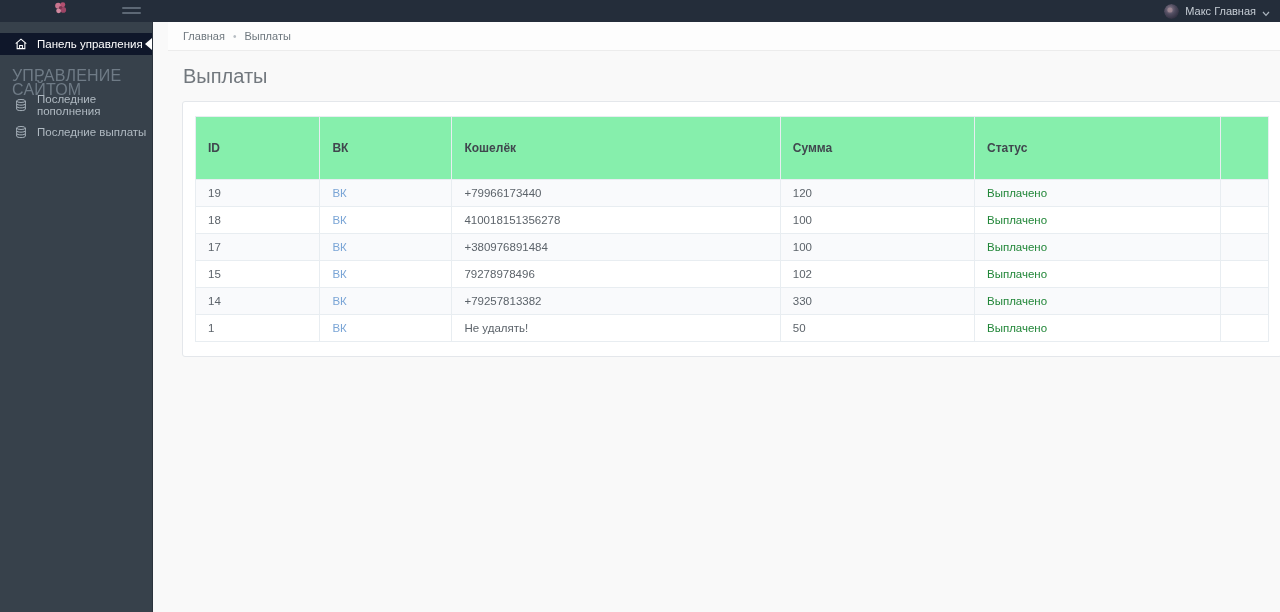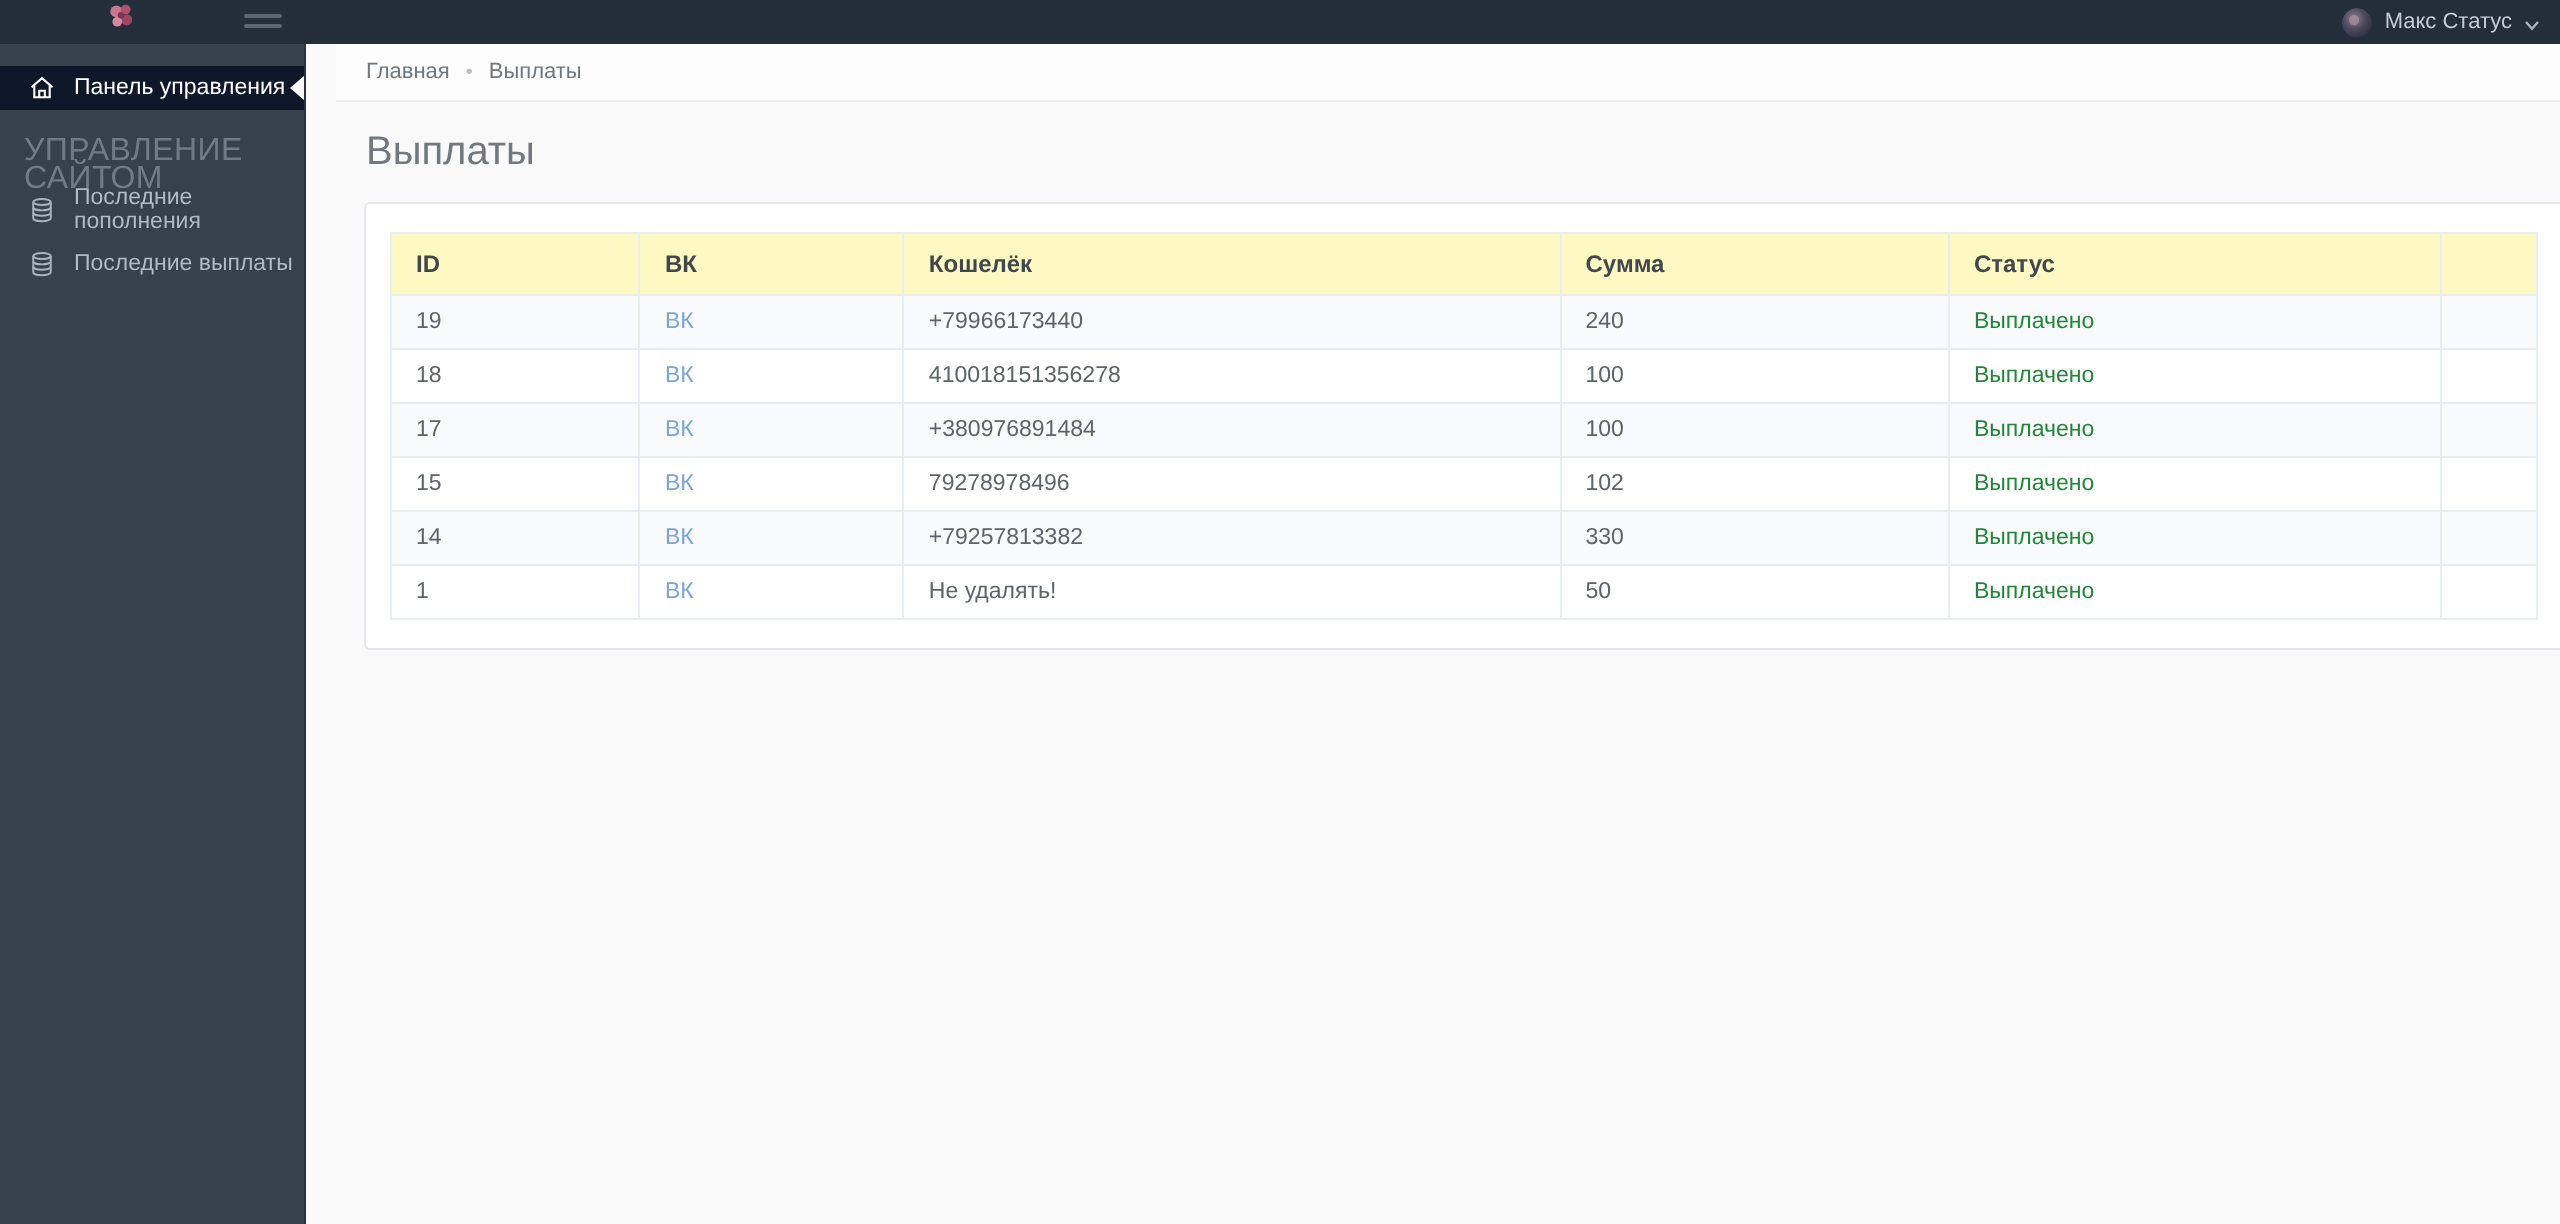--- a/index.html
+++ b/index.html
@@ -29,21 +29,21 @@
   
   .content { position:absolute; top:22px; left:168px; width:1126px; height:576px; background:#f9f9f9; }
   .breadcrumb-bar { height:29px; background:#fdfdfd; border-bottom:1px solid #ececec; display:flex; align-items:center; padding-left:15px; gap:8px; }
   .crumb { font-size:11px; color:#6e777e; text-decoration:none; }
   .crumb-sep { font-size:10px; color:#b7bdc3; }
   .page-title { margin:13px 0 0 15px; font-size:20px; font-weight:400; color:#72787e; height:24px; line-height:24px; }
 
   .panel { margin:13px 12px 0 14px; background:#ffffff; border:1px solid #e4e7eb; border-radius:3px; padding:14px 12px 14px 12px; }
   table { width:100%; border-collapse:collapse; table-layout:fixed; }
   th, td { border:1px solid #e8edf1; text-align:left; overflow:hidden; white-space:nowrap; }
-  th { padding:8px 12px; font-size:12px; font-weight:700; color:#40474e; background:#fef9c3; }
+  th { padding:24px 12px; font-size:12px; font-weight:700; color:#40474e; background:#86efac; }
   td { padding:7px 12px; font-size:11.5px; color:#5c636a; }
   tbody tr:nth-child(odd) td { background:#f9fafc; }
   .vk-link { color:#7aa5d6; text-decoration:none; cursor:pointer; }
   .status-paid { color:#218638; font-weight:400;text-align:right; }
 </style>
 </head>
 <body>
 
 <div class="topbar">
   <span class="logo">
@@ -66,21 +66,21 @@
           <radialGradient id="avg" cx="40%" cy="35%" r="80%">
             <stop offset="0%" stop-color="#8d7f8f"></stop>
             <stop offset="45%" stop-color="#4e4a5e"></stop>
             <stop offset="100%" stop-color="#242433"></stop>
           </radialGradient>
         </defs>
         <circle cx="7.5" cy="7.5" r="7.5" fill="url(#avg)"></circle>
         <circle cx="6" cy="6" r="2.6" fill="#a9909a" opacity="0.7"></circle>
       </svg>
     </span>
-    <span class="user-name">Макс Статус</span>
+    <span class="user-name">Макс Главная</span>
     <span class="caret-down">
       <svg width="8" height="6" viewBox="0 0 8 6">
           <path d="M1 1 L4 4.4 L7 1" stroke="#aab4bd" stroke-width="1.2" fill="none"></path>
         </svg>
     </span>
   </div>
 </div>
 
 <div class="sidebar">
   <div class="menu-item active">
@@ -151,21 +151,21 @@
           <th>Сумма</th>
           <th>Статус</th>
           <th></th>
         </tr>
       </thead>
       <tbody>
         <tr>
           <td>19</td>
           <td><a class="vk-link">ВК</a></td>
           <td>+79966173440</td>
-          <td>240</td>
+          <td>120</td>
           <td><span class="status-paid">Выплачено</span></td>
           <td></td>
         </tr>
         <tr>
           <td>18</td>
           <td><a class="vk-link">ВК</a></td>
           <td>410018151356278</td>
           <td>100</td>
           <td><span class="status-paid">Выплачено</span></td>
           <td></td>

